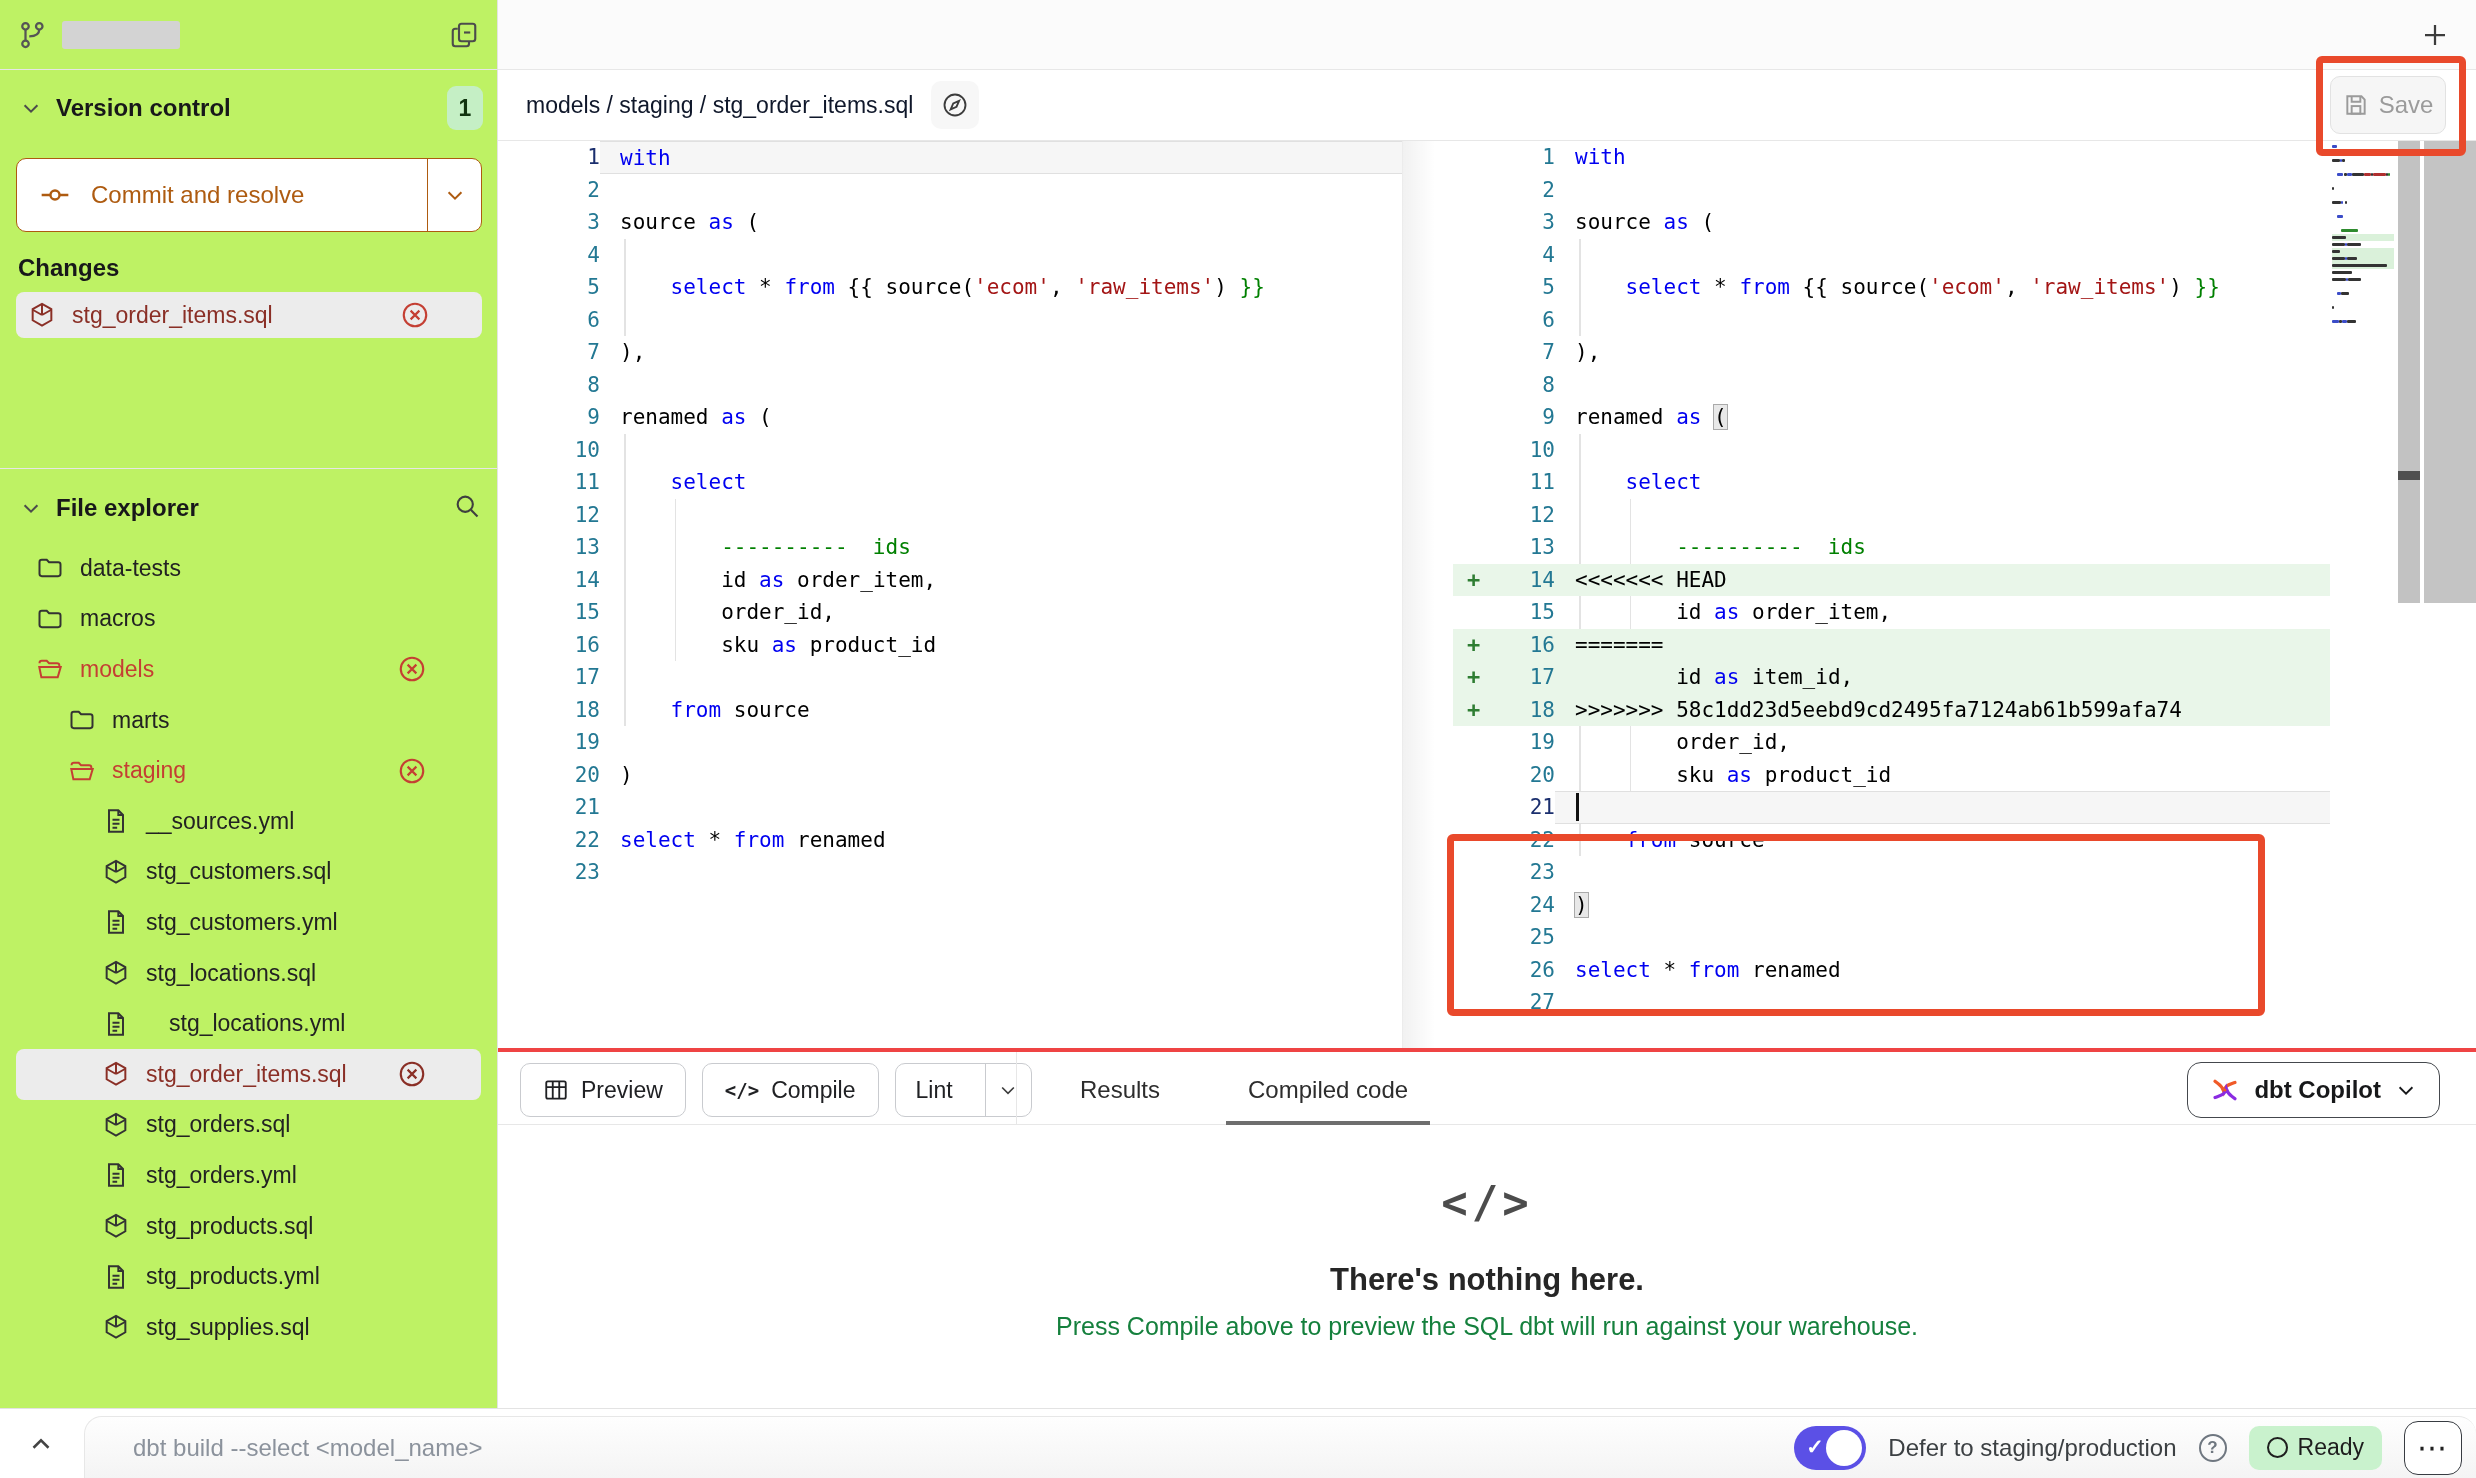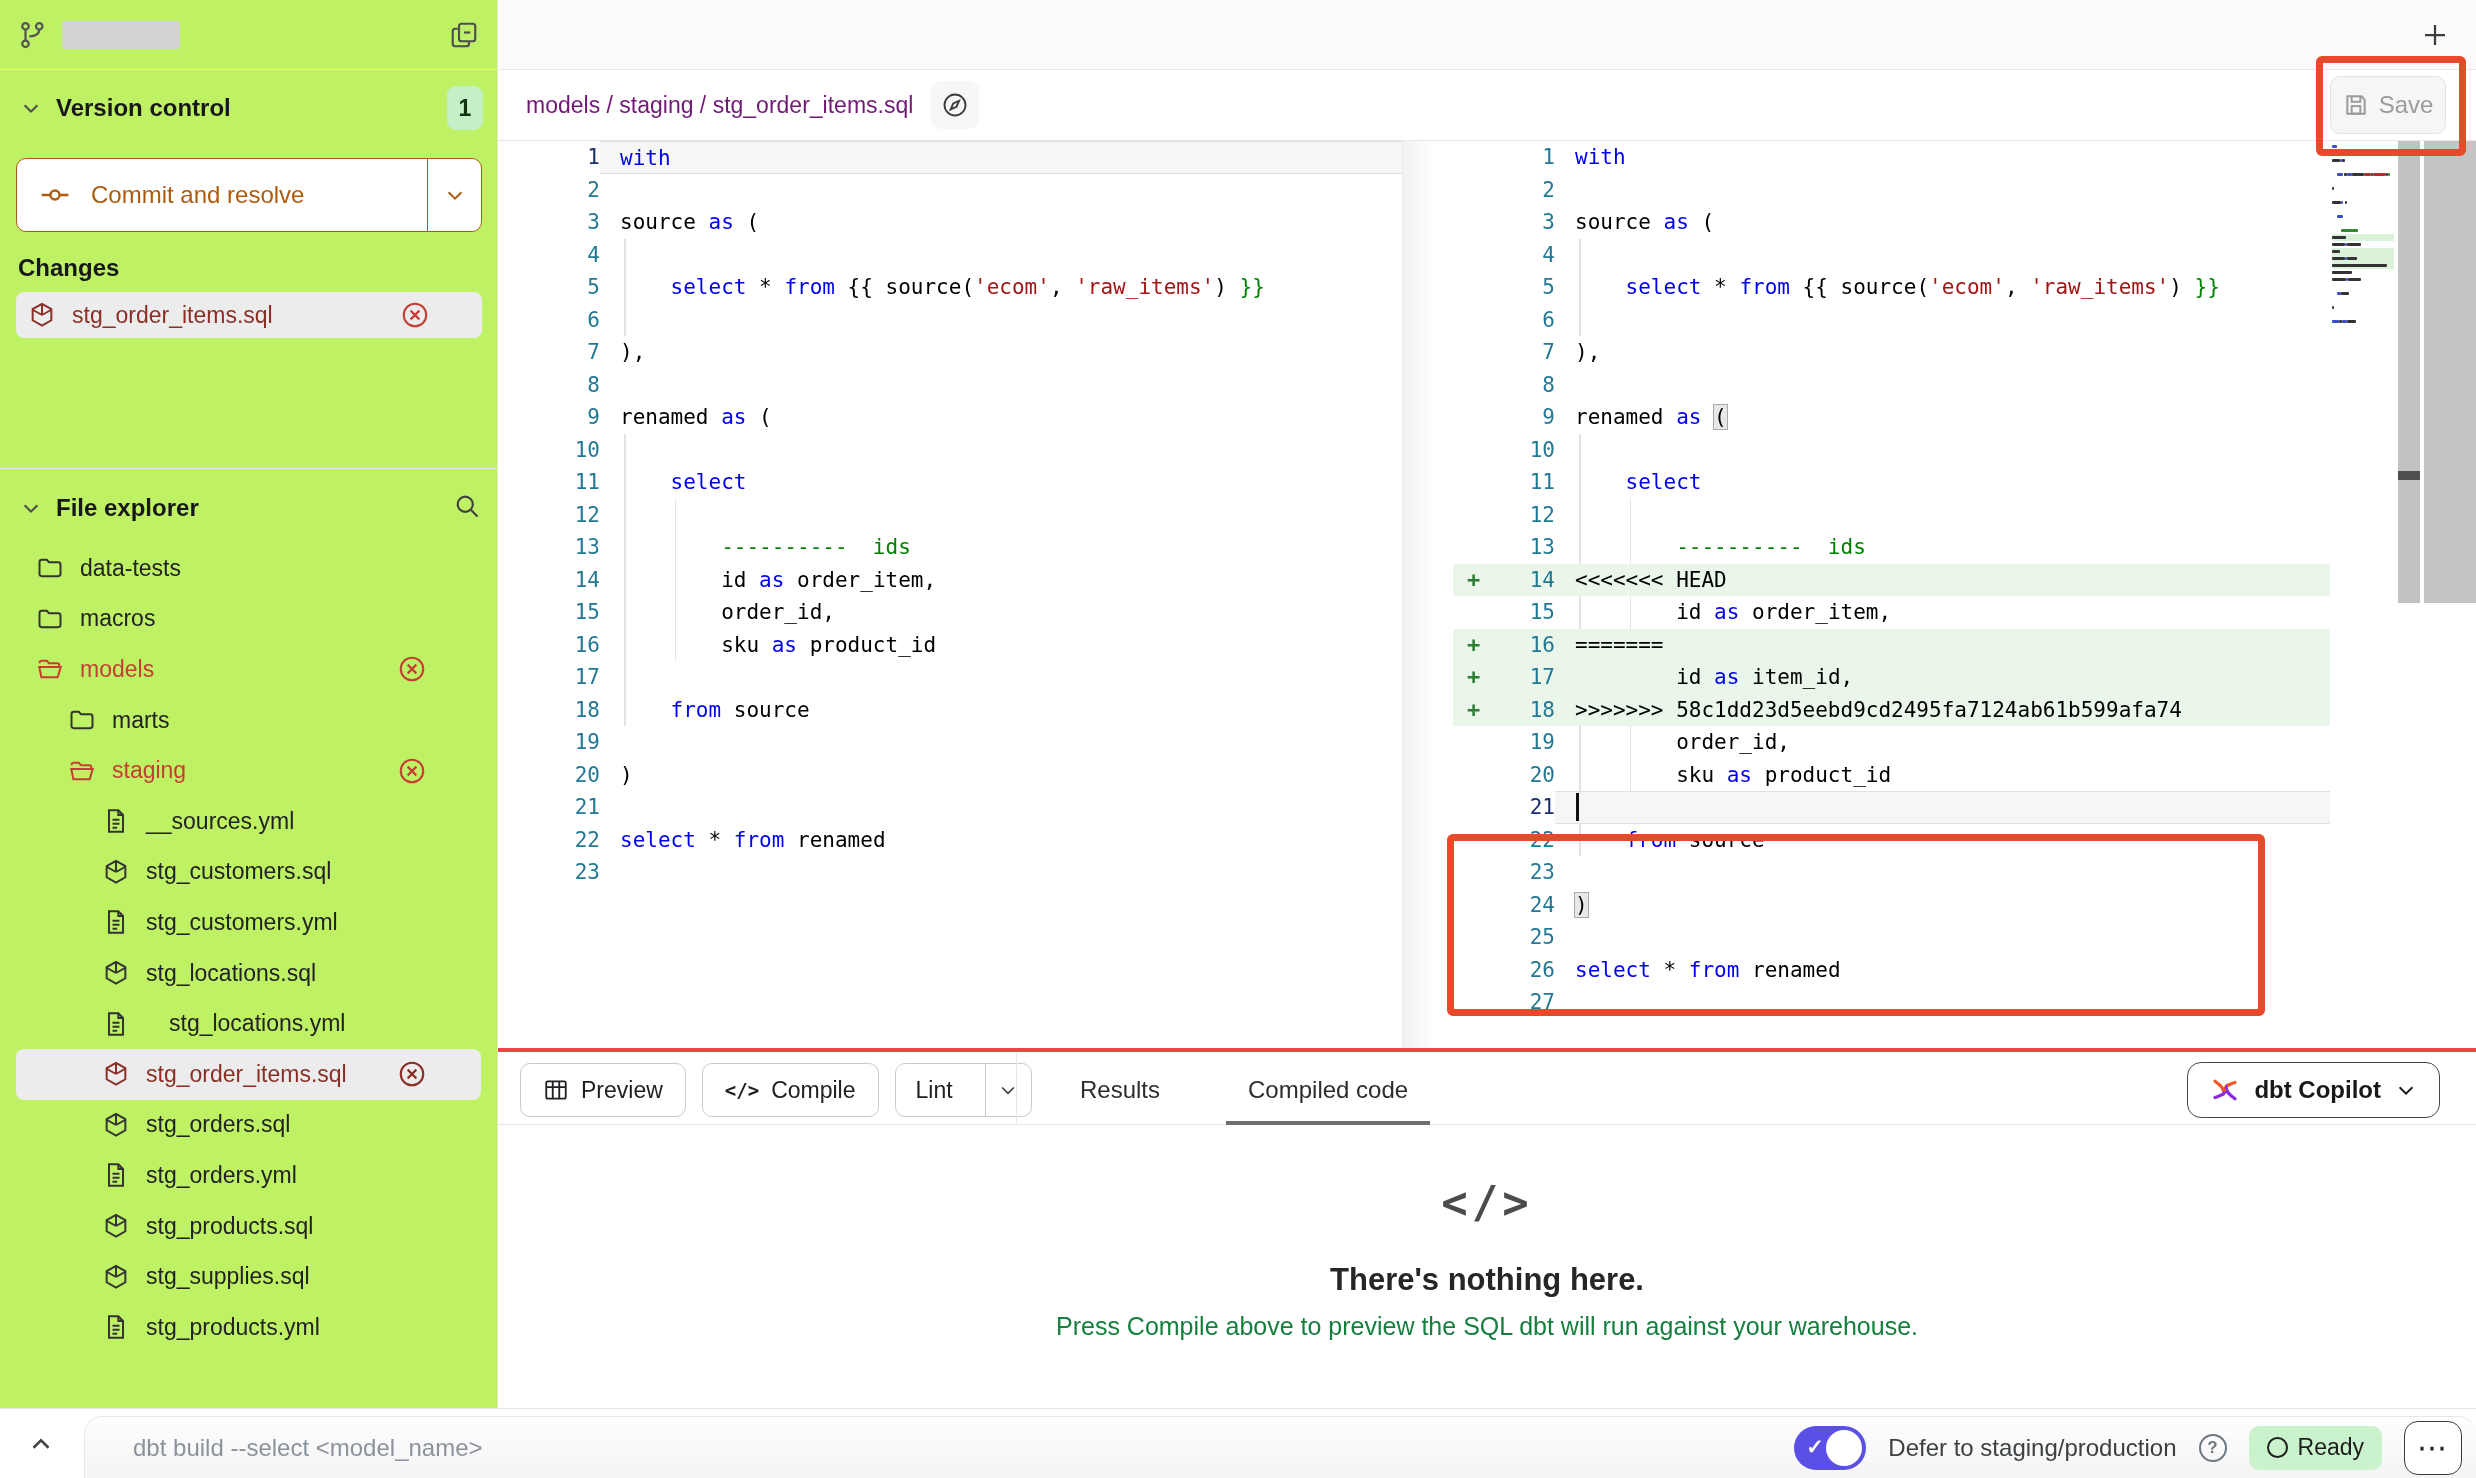--- a/index.html
+++ b/index.html
@@ -47,21 +47,21 @@
   #main{position:absolute;left:498px;top:0;width:1978px;height:1408px;}
   #tabbar{position:absolute;left:0;top:0;right:0;height:70px;background:#fbfbfb;border-bottom:1px solid #e7e7e7;}
   #tab-active{position:absolute;left:0;top:0;width:404px;height:70px;background:#fff;border-right:1px solid #e7e7e7;
               display:flex;align-items:center;padding:0 26px;gap:14px;cursor:pointer;}
   #tab-active .tab-label{font-size:24px;color:var(--accent,#6d55e8);white-space:nowrap;overflow:hidden;}
   #tab-close{color:var(--accent,#6d55e8);}
   #tab-plus{position:absolute;right:22px;top:16px;width:38px;height:38px;color:#3c3c3c;
             display:flex;align-items:center;justify-content:center;cursor:pointer;}
   #crumbbar{position:absolute;left:0;top:70px;right:0;height:71px;background:#fff;border-bottom:1px solid #e7e7e7;
             display:flex;align-items:center;padding-left:28px;gap:18px;}
-  #crumb-text{font-size:23px;color:#701a75;}
+  #crumb-text{font-size:23px;color:#0f172a;}
   #lineage-btn{width:48px;height:48px;border-radius:10px;background:#f7f7f7;display:flex;align-items:center;justify-content:center;color:#3c3c3c;cursor:pointer;}
 
   
   #editor{position:absolute;left:0;top:141px;right:0;height:907px;overflow:hidden;background:#fff;}
   .pane{position:absolute;top:0;height:100%;background:#fff;}
   #pane-left{left:0;width:904px;}
   #pane-divider{position:absolute;left:904px;top:0;width:51px;height:100%;border-left:1px solid #ececec;
                 background:linear-gradient(to right,rgba(0,0,0,.055),rgba(0,0,0,0) 65%);}
   #pane-right{left:955px;width:877px;}
   .crow{display:flex;height:32.5px;position:relative;z-index:1;}
@@ -361,34 +361,34 @@
             <svg width="28" height="28" viewBox="0 0 24 24" fill="none" stroke="currentColor" stroke-width="1.7">
               <path d="M12 2.5l8 4.5v9.5l-8 4.5-8-4.5V7l8-4.5z"></path>
               <path d="M12 2.5V12m0 0l8-4.5M12 12L4 7.5"></path>
             </svg>
           </span>
           <span>stg_products.sql</span>
         </div>
         <div class="tree-item" style="padding-left: 86px;">
           <span class="icn">
             <svg width="28" height="28" viewBox="0 0 24 24" fill="none" stroke="currentColor" stroke-width="1.7">
+              <path d="M6 2.8h8l4 4v14.4H6V2.8z"></path>
+              <path d="M14 2.8v4h4M9 11h6M9 14.4h6M9 17.8h4"></path>
+            </svg>
+          </span>
+          <span>stg_products.yml</span>
+        </div>
+        <div class="tree-item" style="padding-left: 86px;">
+          <span class="icn">
+            <svg width="28" height="28" viewBox="0 0 24 24" fill="none" stroke="currentColor" stroke-width="1.7">
               <path d="M12 2.5l8 4.5v9.5l-8 4.5-8-4.5V7l8-4.5z"></path>
               <path d="M12 2.5V12m0 0l8-4.5M12 12L4 7.5"></path>
             </svg>
           </span>
           <span>stg_supplies.sql</span>
-        </div>
-        <div class="tree-item" style="padding-left: 86px;">
-          <span class="icn">
-            <svg width="28" height="28" viewBox="0 0 24 24" fill="none" stroke="currentColor" stroke-width="1.7">
-              <path d="M6 2.8h8l4 4v14.4H6V2.8z"></path>
-              <path d="M14 2.8v4h4M9 11h6M9 14.4h6M9 17.8h4"></path>
-            </svg>
-          </span>
-          <span>stg_products.yml</span>
         </div>
       </div>
   </aside>
 
   <main id="main">
 
     <div id="tabbar">
       <div id="tab-plus">
         <svg width="30" height="30" viewBox="0 0 24 24" fill="none" stroke="currentColor" stroke-width="1.8">
             <path d="M12 4v16M4 12h16"></path>

